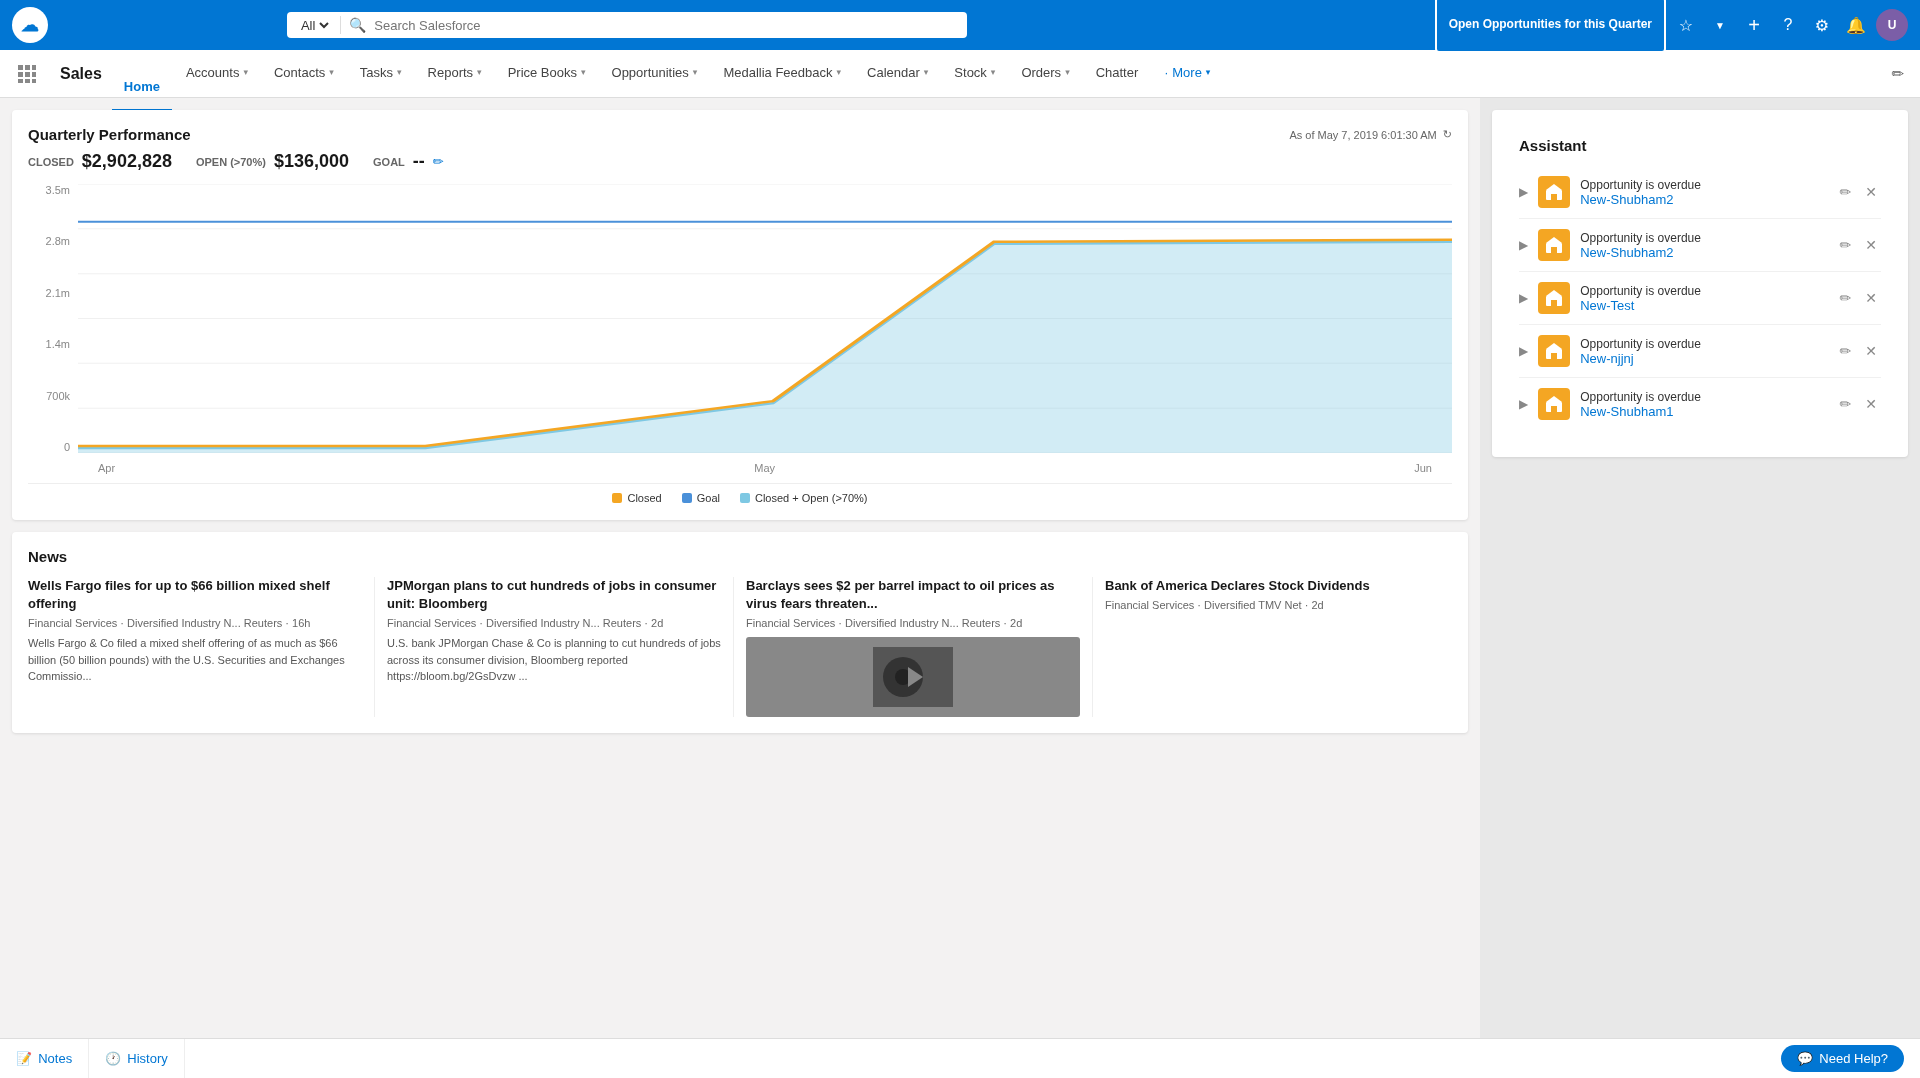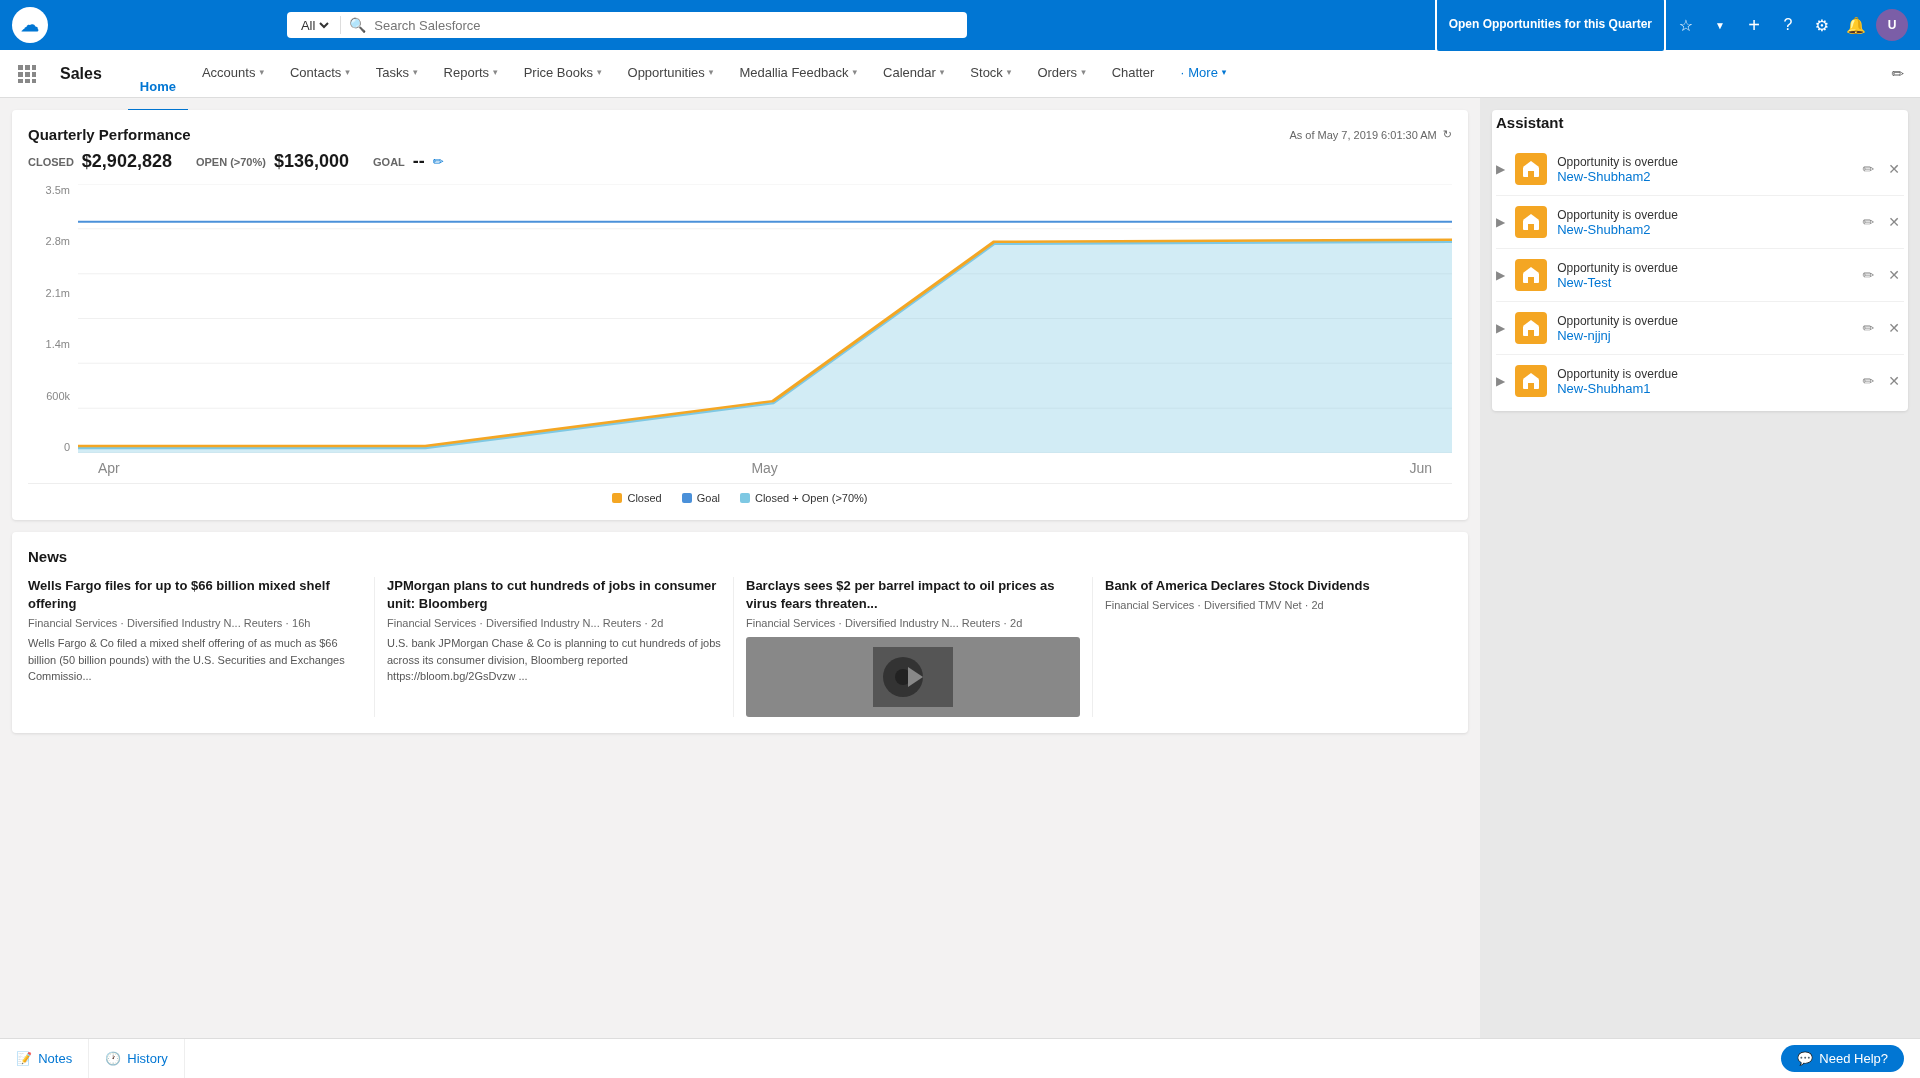--- a/index.html
+++ b/index.html
@@ -107,21 +107,20 @@
       width: 30px; height: 30px;
       display: flex; align-items: center; justify-content: center;
       cursor: pointer;
       color: #555;
       margin-right: 8px;
     }
     .app-name {
       font-size: 16px;
       font-weight: 700;
       color: #181818;
-      margin-right: 16px;
       padding: 0 8px;
     }
     .nav-item {
       display: flex;
       align-items: center;
       gap: 4px;
       padding: 0 12px;
       height: 48px;
       cursor: pointer;
       color: #444;
@@ -212,21 +211,21 @@
       left: 50px; top: 0; right: 0; bottom: 30px;
       overflow: hidden;
     }
     .chart-x-labels {
       position: absolute;
       left: 50px; right: 0; bottom: 0;
       height: 30px;
       display: flex;
       justify-content: space-between;
       align-items: center;
-      font-size: 14px;
+      font-size: 11px;
       color: #888;
       padding: 0 20px;
     }
     .chart-legend {
       display: flex;
       gap: 20px;
       margin-top: 8px;
       justify-content: center;
       font-size: 11px;
     }
@@ -271,21 +270,21 @@
     .right-panel {
       width: 440px;
       background: #e8e8e8;
       padding: 12px;
       overflow-y: auto;
       flex-shrink: 0;
     }
     .assistant-card {
       background: white;
       border-radius: 4px;
-      padding: 4px;
+      padding: 27px;
       box-shadow: 0 1px 3px rgba(0,0,0,0.1);
     }
     .assistant-title { font-size: 15px; font-weight: 600; color: #181818; margin-bottom: 12px; }
     .assistant-item {
       display: flex;
       align-items: center;
       gap: 10px;
       padding: 10px 0;
       border-bottom: 1px solid #f0f0f0;
     }
@@ -478,21 +477,21 @@
           <span class="stat-edit">✏</span>
         </div>
       </div>
 
       <div class="chart-container">
         <div class="chart-y-labels">
           <span>3.5m</span>
           <span>2.8m</span>
           <span>2.1m</span>
           <span>1.4m</span>
-          <span>600k</span>
+          <span>700k</span>
           <span>0</span>
         </div>
         <div class="chart-area">
           <svg width="100%" height="100%" viewBox="0 0 870 270" preserveAspectRatio="none">
 
             <line x1="0" y1="0" x2="870" y2="0" stroke="#f0f0f0" stroke-width="1"></line>
             <line x1="0" y1="45" x2="870" y2="45" stroke="#f0f0f0" stroke-width="1"></line>
             <line x1="0" y1="90" x2="870" y2="90" stroke="#f0f0f0" stroke-width="1"></line>
             <line x1="0" y1="135" x2="870" y2="135" stroke="#f0f0f0" stroke-width="1"></line>
             <line x1="0" y1="180" x2="870" y2="180" stroke="#f0f0f0" stroke-width="1"></line>

